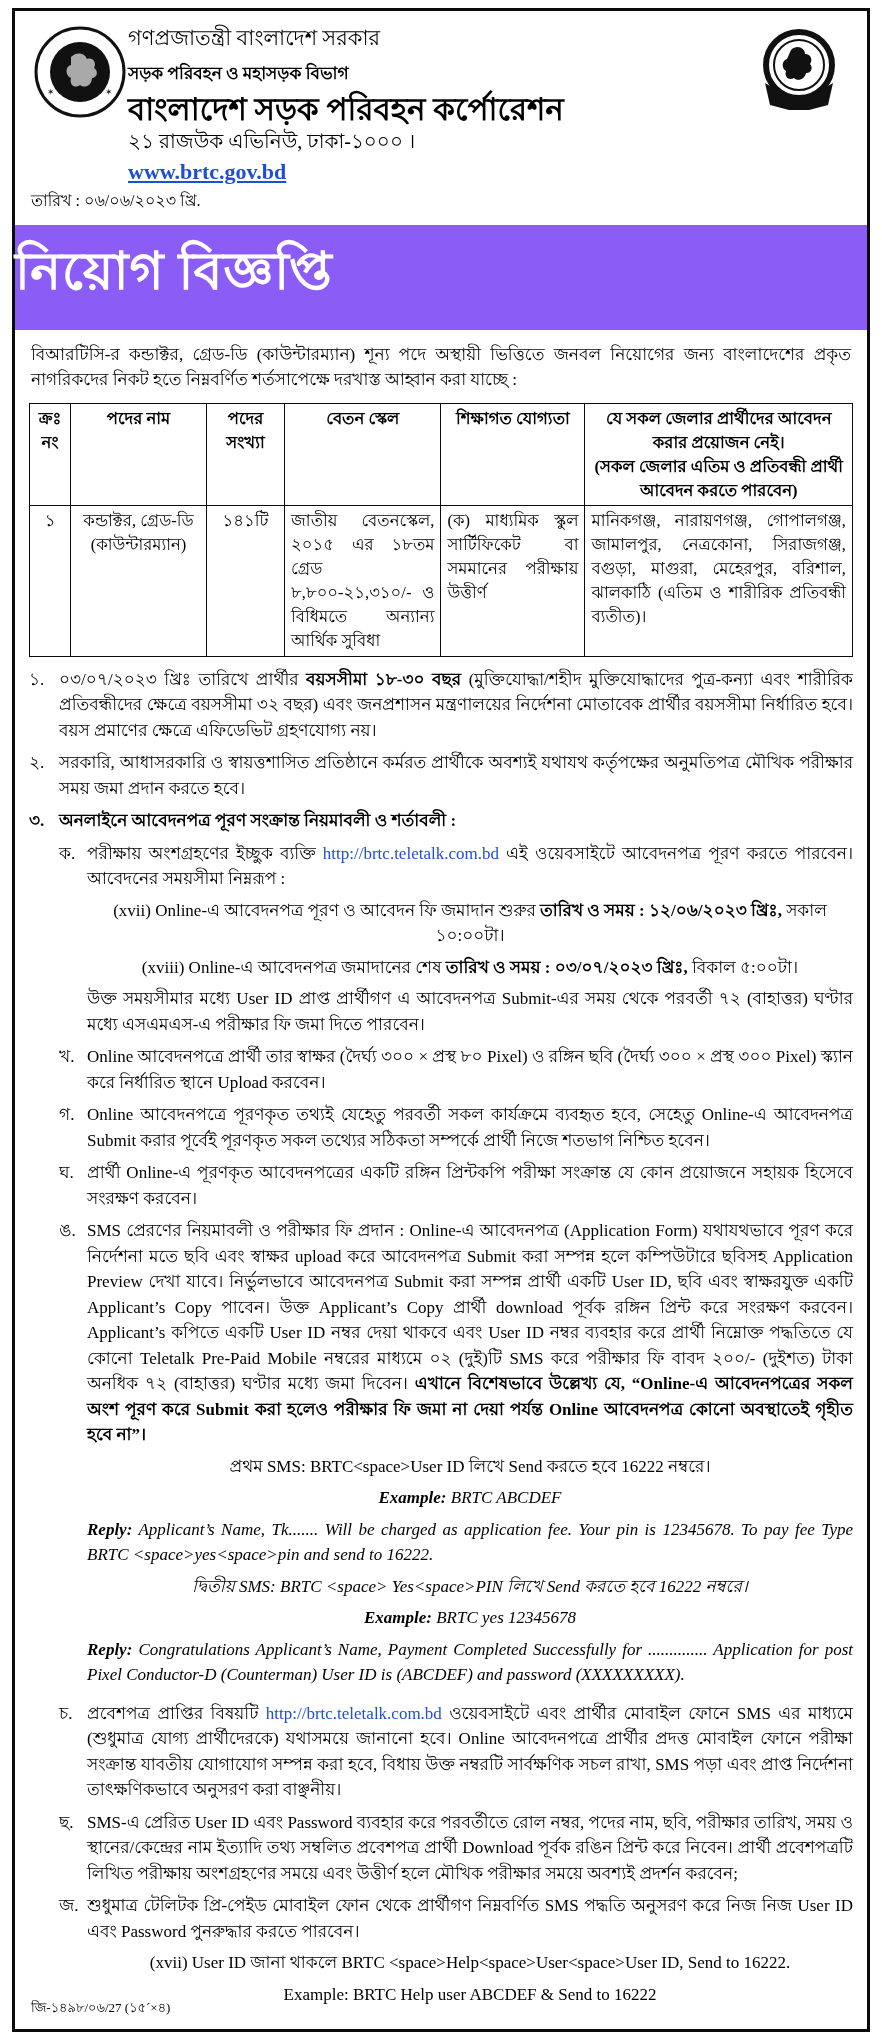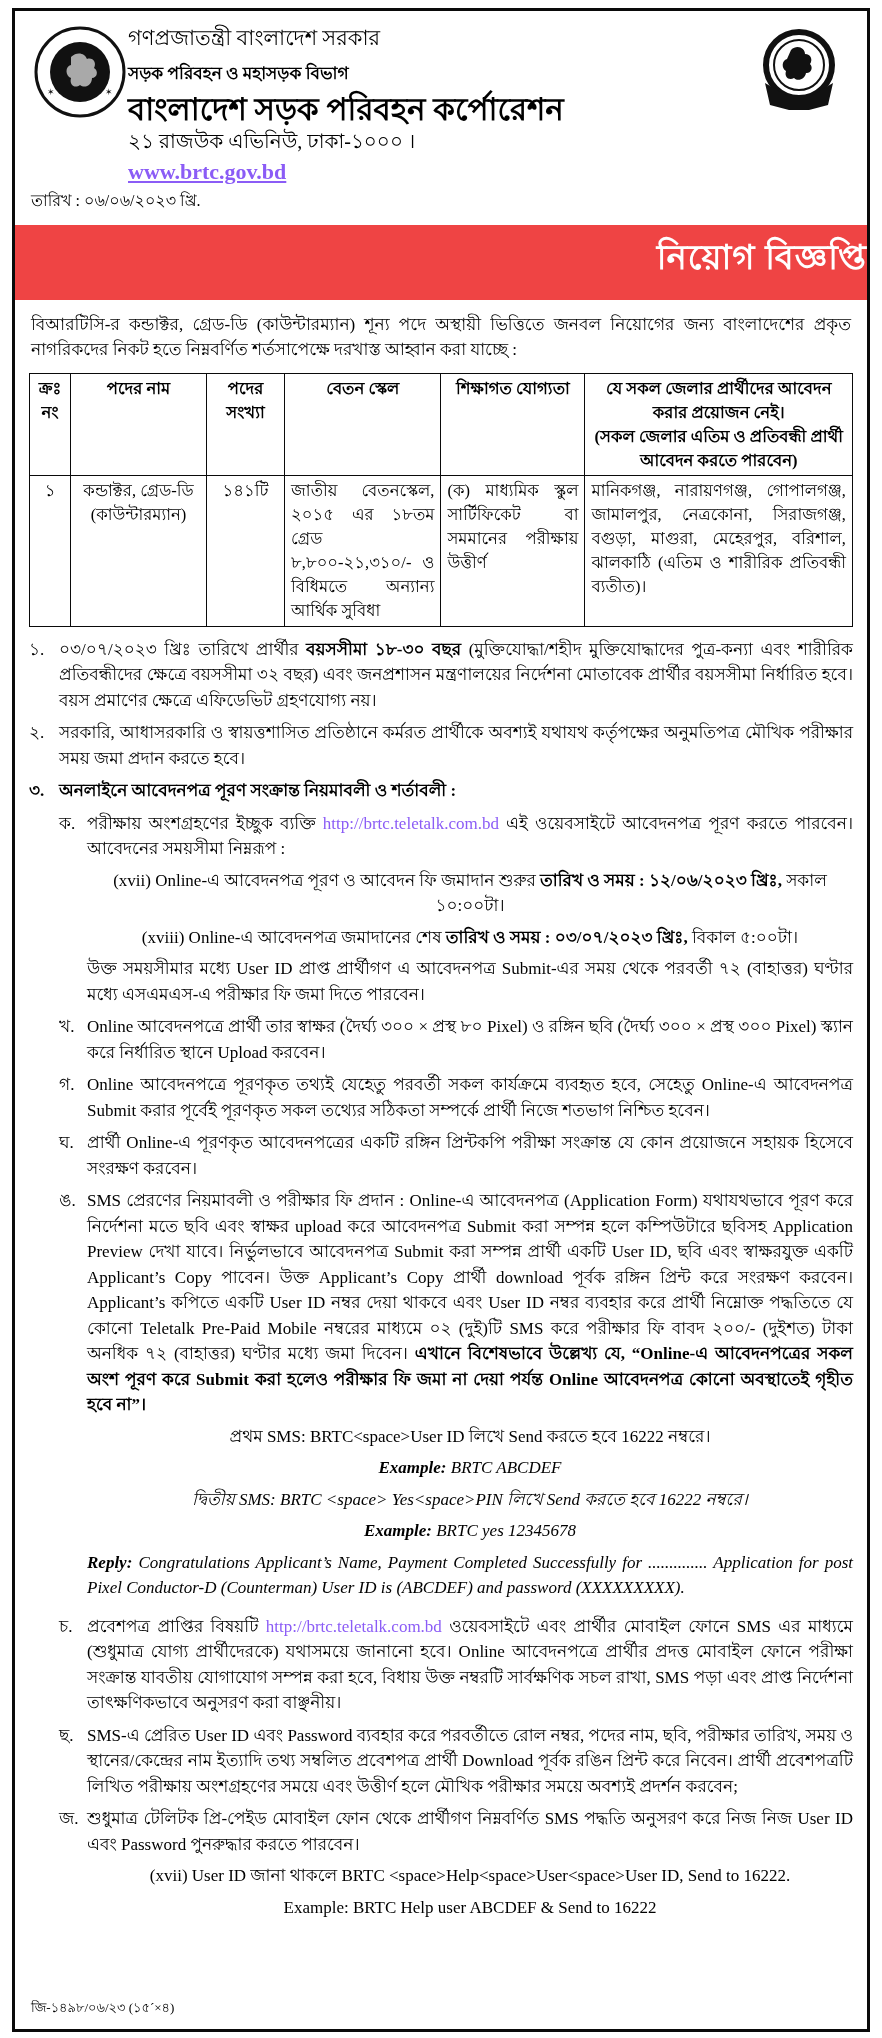--- a/index.html
+++ b/index.html
@@ -10,21 +10,21 @@
   
   .hdr{display:flex;align-items:flex-start;justify-content:space-between;padding:14px 18px 0 18px;}
   .hdr-center{flex:1;text-align:left;line-height:1.25;}
   .gov-line{font-size:21px;}
   .division{font-size:17px;font-weight:bold;margin-top:12px;}
   .org{font-size:31px;font-weight:bold;margin-top:6px;}
   .address{font-size:20px;}
   .website{font-size:22px;font-weight:bold;text-decoration:underline;margin-top:4px;display:inline-block;}
   .memo-row{display:flex;justify-content:space-between;padding:2px 16px 10px 16px;font-size:16px;}
   
-  .banner{background:#ef4444;color:#fff;text-align:right;font-size:34px;font-weight:bold;
+  .banner{background:#8b5cf6;color:#fff;text-align:left;font-size:52px;font-weight:bold;
           padding:6px 0 12px 0;letter-spacing:1px;}
   
   .content{flex:1;padding:8px 14px 0 14px;font-size:17px;line-height:1.5;}
   .intro{text-align:justify;margin:4px 2px 10px 2px;}
   table.post{border-collapse:collapse;width:100%;margin:4px 0 10px 0;font-size:16.5px;line-height:1.45;}
   table.post th,table.post td{border:1.5px solid #0a0a0a;padding:3px 6px;vertical-align:top;}
   table.post th{font-weight:bold;text-align:center;}
   td.c{text-align:center;}
   td.j{text-align:justify;}
   .hdr-sub{font-weight:bold;}
@@ -33,21 +33,21 @@
   .item>.no{flex:0 0 30px;}
   .item>.bd{flex:1;text-align:justify;}
   .bold{font-weight:bold;}
   .sub{display:flex;margin:7px 0 7px 30px;}
   .sub>.m{flex:0 0 28px;}
   .sub>.bd{flex:1;text-align:justify;}
   .ln{margin:6px 0;text-align:center;}
   .en{font-family:"Liberation Serif",serif;}
   .it{font-style:italic;}
   .lbl{font-weight:bold;font-style:italic;}
-  a.doc-link,.doc-link{color:#8b5cf6;cursor:pointer;}
+  a.doc-link,.doc-link{color:#1d4ed8;cursor:pointer;}
   .foot-note{position:absolute;left:16px;bottom:10px;font-size:13px;}
   .seal{flex:0 0 auto;}
 </style>
 </head>
 <body>
 
 <div class="page">
   <div class="frame">
 
     <div class="hdr">
@@ -156,20 +156,21 @@
         <span class="m">ঘ.</span>
         <div class="bd">প্রার্থী Online-এ পূরণকৃত আবেদনপত্রের একটি রঙ্গিন প্রিন্টকপি পরীক্ষা সংক্রান্ত যে কোন প্রয়োজনে সহায়ক হিসেবে সংরক্ষণ করবেন।</div>
       </div>
 
       <div class="sub">
         <span class="m">ঙ.</span>
         <div class="bd">
           <span>SMS প্রেরণের নিয়মাবলী ও পরীক্ষার ফি প্রদান : Online-এ আবেদনপত্র (Application Form) যথাযথভাবে পূরণ করে নির্দেশনা মতে ছবি এবং স্বাক্ষর upload করে আবেদনপত্র Submit করা সম্পন্ন হলে কম্পিউটারে ছবিসহ Application Preview দেখা যাবে। নির্ভুলভাবে আবেদনপত্র Submit করা সম্পন্ন প্রার্থী একটি User ID, ছবি এবং স্বাক্ষরযুক্ত একটি Applicant’s Copy পাবেন। উক্ত Applicant’s Copy প্রার্থী download পূর্বক রঙ্গিন প্রিন্ট করে সংরক্ষণ করবেন। Applicant’s কপিতে একটি User ID নম্বর দেয়া থাকবে এবং User ID নম্বর ব্যবহার করে প্রার্থী নিম্নোক্ত পদ্ধতিতে যে কোনো Teletalk Pre-Paid Mobile নম্বরের মাধ্যমে ০২ (দুই)টি SMS করে পরীক্ষার ফি বাবদ ২০০/- (দুইশত) টাকা অনধিক ৭২ (বাহাত্তর) ঘণ্টার মধ্যে জমা দিবেন। </span><span class="bold">এখানে বিশেষভাবে উল্লেখ্য যে, “Online-এ আবেদনপত্রের সকল অংশ পূরণ করে Submit করা হলেও পরীক্ষার ফি জমা না দেয়া পর্যন্ত Online আবেদনপত্র কোনো অবস্থাতেই গৃহীত হবে না”।</span>
           <div class="ln">প্রথম SMS: BRTC&lt;space&gt;User ID লিখে Send করতে হবে 16222 নম্বরে।</div>
           <div class="ln en it"><span class="lbl">Example:</span><span> BRTC ABCDEF</span></div>
+          <div class="ln en it" style="text-align:justify"><span class="lbl">Reply:</span><span> Applicant’s Name, Tk....... Will be charged as application fee. Your pin is 12345678. To pay fee Type BRTC &lt;space&gt;yes&lt;space&gt;pin and send to 16222.</span></div>
           <div class="ln it">দ্বিতীয় SMS: BRTC &lt;space&gt; Yes&lt;space&gt;PIN লিখে Send করতে হবে 16222 নম্বরে।</div>
           <div class="ln en it"><span class="lbl">Example:</span><span> BRTC yes 12345678</span></div>
           <div class="ln en it" style="text-align:justify"><span class="lbl">Reply:</span><span> Congratulations Applicant’s Name, Payment Completed Successfully for .............. Application for post Pixel Conductor-D (Counterman) User ID is (ABCDEF) and password (XXXXXXXXX).</span></div>
         </div>
       </div>
 
       <div class="sub">
         <span class="m">চ.</span>
         <div class="bd"><span>প্রবেশপত্র প্রাপ্তির বিষয়টি </span><span class="doc-link en">http://brtc.teletalk.com.bd</span><span> ওয়েবসাইটে এবং প্রার্থীর মোবাইল ফোনে SMS এর মাধ্যমে (শুধুমাত্র যোগ্য প্রার্থীদেরকে) যথাসময়ে জানানো হবে। Online আবেদনপত্রে প্রার্থীর প্রদত্ত মোবাইল ফোনে পরীক্ষা সংক্রান্ত যাবতীয় যোগাযোগ সম্পন্ন করা হবে, বিধায় উক্ত নম্বরটি সার্বক্ষণিক সচল রাখা, SMS পড়া এবং প্রাপ্ত নির্দেশনা তাৎক্ষণিকভাবে অনুসরণ করা বাঞ্ছনীয়।</span></div>
       </div>
@@ -182,15 +183,15 @@
         <div class="bd">
           <span>শুধুমাত্র টেলিটক প্রি-পেইড মোবাইল ফোন থেকে প্রার্থীগণ নিম্নবর্ণিত SMS পদ্ধতি অনুসরণ করে নিজ নিজ User ID এবং Password পুনরুদ্ধার করতে পারবেন।</span>
           <div class="ln">(xvii) User ID জানা থাকলে BRTC &lt;space&gt;Help&lt;space&gt;User&lt;space&gt;User ID, Send to 16222.</div>
           <div class="ln en">Example: BRTC Help user ABCDEF &amp; Send to 16222</div>
           
         </div>
       </div>
 
     </div>
 
-    <div class="foot-note">জি-১৪৯৮/০৬/২৩ (১৫´×৪)</div>
+    <div class="foot-note">জি-১৪৯৮/০৬/27 (১৫´×৪)</div>
   </div>
 </div>
 
 </body></html>

